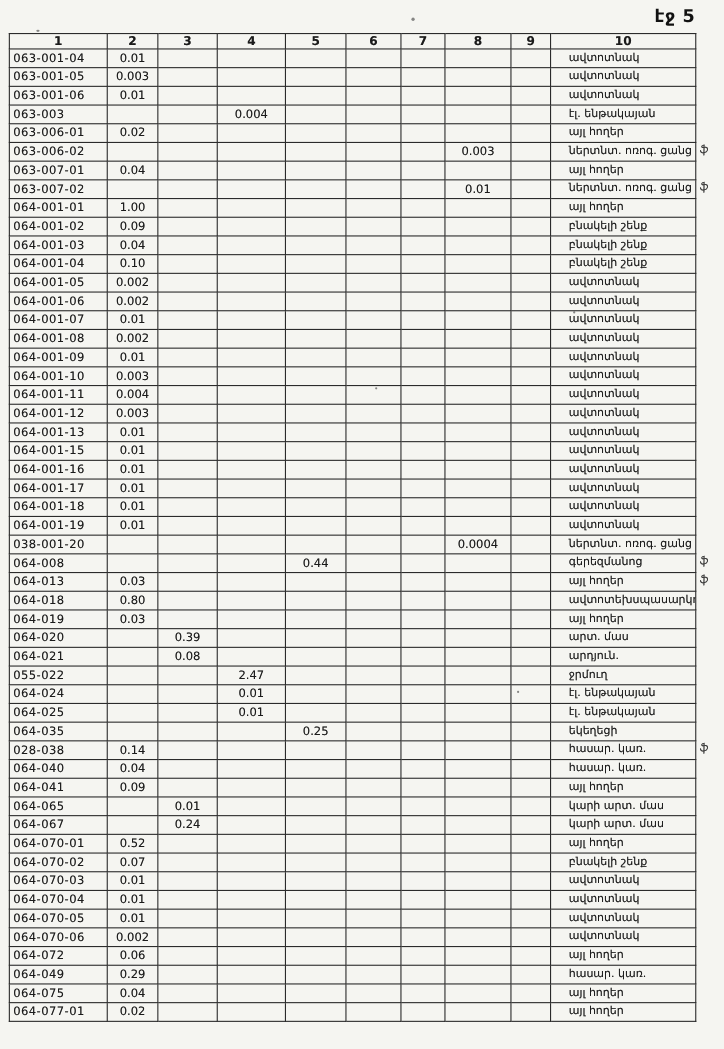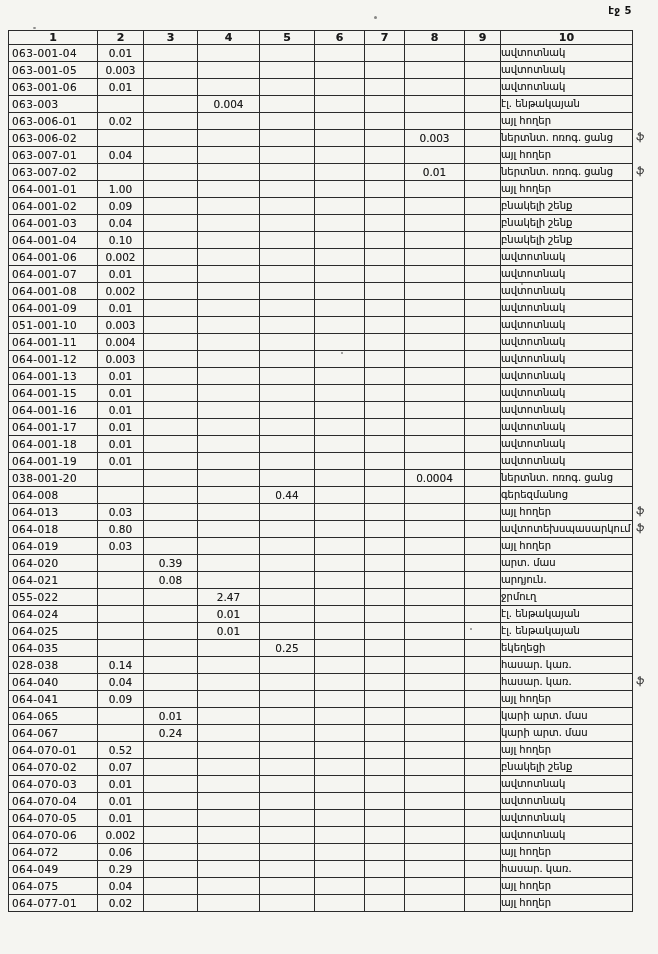--- a/index.html
+++ b/index.html
@@ -6,21 +6,21 @@
   body{
     width:658px;height:954px;
     background:#f5f5f1;
     font-family:"DejaVu Sans","Liberation Sans",sans-serif;
     color:#1b1b1b;
     overflow:hidden;
     position:relative;
   }
   .page-label{
     position:absolute;top:5px;right:26px;
-    font-size:10px;font-weight:700;color:#111;
+    font-size:16px;font-weight:700;color:#111;
     letter-spacing:0.5px;
   }
   .table-wrap{
     position:absolute;top:30px;left:8px;
     width:640px;
   }
   table{
     border-collapse:collapse;
     table-layout:fixed;
     width:624px;
@@ -40,21 +40,21 @@
     border-top-width:1.5px;
   }
   tbody td{
     height:16px;
     font-size:10.5px;
     vertical-align:middle;line-height:1;
     padding:0 2px;
   }
   td.c1{text-align:left;padding-left:3px;letter-spacing:0.4px;font-size:10.5px;}
   td.num{text-align:center;}
-  td.c10{text-align:left;padding-left:0;font-size:10px;}
+  td.c10{text-align:left;padding-left:16px;font-size:10px;}
   .w1{width:89px}.w2{width:46px}.w3{width:54px}.w4{width:62px}.w5{width:55px}
   .w6{width:50px}.w7{width:40px}.w8{width:60px}.w9{width:36px}.w10{width:132px}
   .mark{
     position:absolute;left:628px;
     font-size:10px;font-style:italic;color:#3a3a3a;
     transform:rotate(-10deg);
     text-shadow:0 0 0.5px rgba(0,0,0,0.4);
   }
   .speck{
     position:absolute;background:#4a4a4a;border-radius:50%;
@@ -241,20 +241,32 @@
             <td class="c3 num"></td>
             <td class="c4 num"></td>
             <td class="c5 num"></td>
             <td class="c6 num"></td>
             <td class="c7 num"></td>
             <td class="c8 num"></td>
             <td class="c9 num"></td>
             <td class="c10">բնակելի շենք</td>
           </tr>
           <tr>
+            <td class="c1">064-001-05</td>
+            <td class="c2 num">0.002</td>
+            <td class="c3 num"></td>
+            <td class="c4 num"></td>
+            <td class="c5 num"></td>
+            <td class="c6 num"></td>
+            <td class="c7 num"></td>
+            <td class="c8 num"></td>
+            <td class="c9 num"></td>
+            <td class="c10">ավտոտնակ</td>
+          </tr>
+          <tr>
             <td class="c1">064-001-06</td>
             <td class="c2 num">0.002</td>
             <td class="c3 num"></td>
             <td class="c4 num"></td>
             <td class="c5 num"></td>
             <td class="c6 num"></td>
             <td class="c7 num"></td>
             <td class="c8 num"></td>
             <td class="c9 num"></td>
             <td class="c10">ավտոտնակ</td>
@@ -289,21 +301,21 @@
             <td class="c3 num"></td>
             <td class="c4 num"></td>
             <td class="c5 num"></td>
             <td class="c6 num"></td>
             <td class="c7 num"></td>
             <td class="c8 num"></td>
             <td class="c9 num"></td>
             <td class="c10">ավտոտնակ</td>
           </tr>
           <tr>
-            <td class="c1">051-001-10</td>
+            <td class="c1">064-001-10</td>
             <td class="c2 num">0.003</td>
             <td class="c3 num"></td>
             <td class="c4 num"></td>
             <td class="c5 num"></td>
             <td class="c6 num"></td>
             <td class="c7 num"></td>
             <td class="c8 num"></td>
             <td class="c9 num"></td>
             <td class="c10">ավտոտնակ</td>
           </tr>

